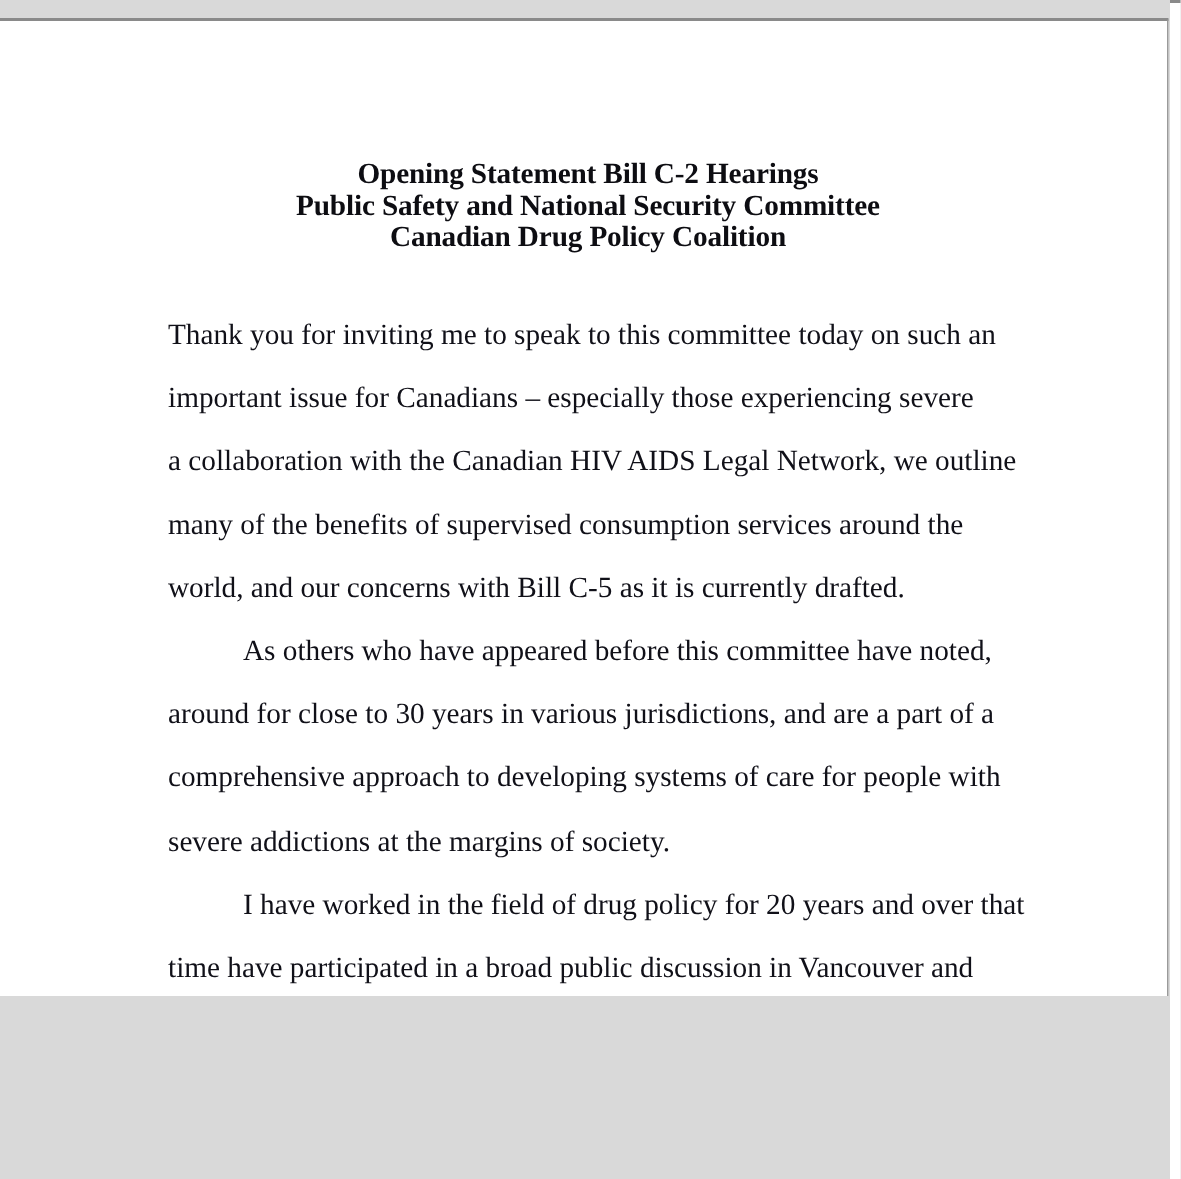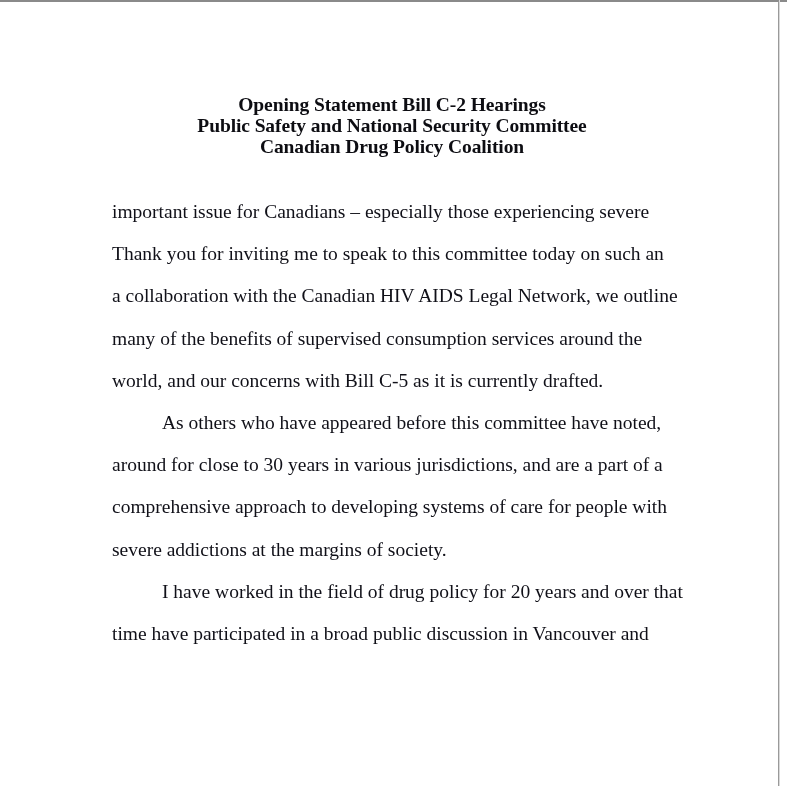--- a/index.html
+++ b/index.html
@@ -11,23 +11,23 @@
     width: 787px;
     height: 786px;
     overflow: hidden;
     font-family: "Liberation Serif", "DejaVu Serif", serif;
   }
 
   
   #page {
     position: absolute;
     left: 0;
-    top: 0;
+    top: 12px;
     width: 779px;
-    height: 786px;
+    height: 652px;
     background: #ffffff;
     border-top: 2px solid #8a8a8a;
     border-right: 1px solid #9a9a9a;
     box-sizing: border-box;
     overflow: hidden;
   }
 
   
   #page-gutter {
     position: absolute;
@@ -90,22 +90,22 @@
 
     <div class="heading-block">
       <div class="heading-line">Opening Statement Bill C-2 Hearings</div>
       <div class="heading-line">Public Safety and National Security Committee</div>
       <div class="heading-line">Canadian Drug Policy Coalition</div>
     </div>
 
     <div class="body-block">
 
       <p class="para">
+        <span class="para-line">Thank you for inviting me to speak to this committee today on such an</span>
         <span class="para-line">important issue for Canadians – especially those experiencing severe</span>
-        <span class="para-line">Thank you for inviting me to speak to this committee today on such an</span>
         <span class="para-line">a collaboration with the Canadian HIV AIDS Legal Network, we outline</span>
         <span class="para-line">many of the benefits of supervised consumption services around the</span>
         <span class="para-line">world, and our concerns with Bill C-5 as it is currently drafted.</span>
       </p>
 
       <p class="para">
         <span class="para-line" style="text-indent:50px">As others who have appeared before this committee have noted,</span>
         <span class="para-line">around for close to 30 years in various jurisdictions, and are a part of a</span>
         <span class="para-line">comprehensive approach to developing systems of care for people with</span>
         <span class="para-line">severe addictions at the margins of society.</span>

